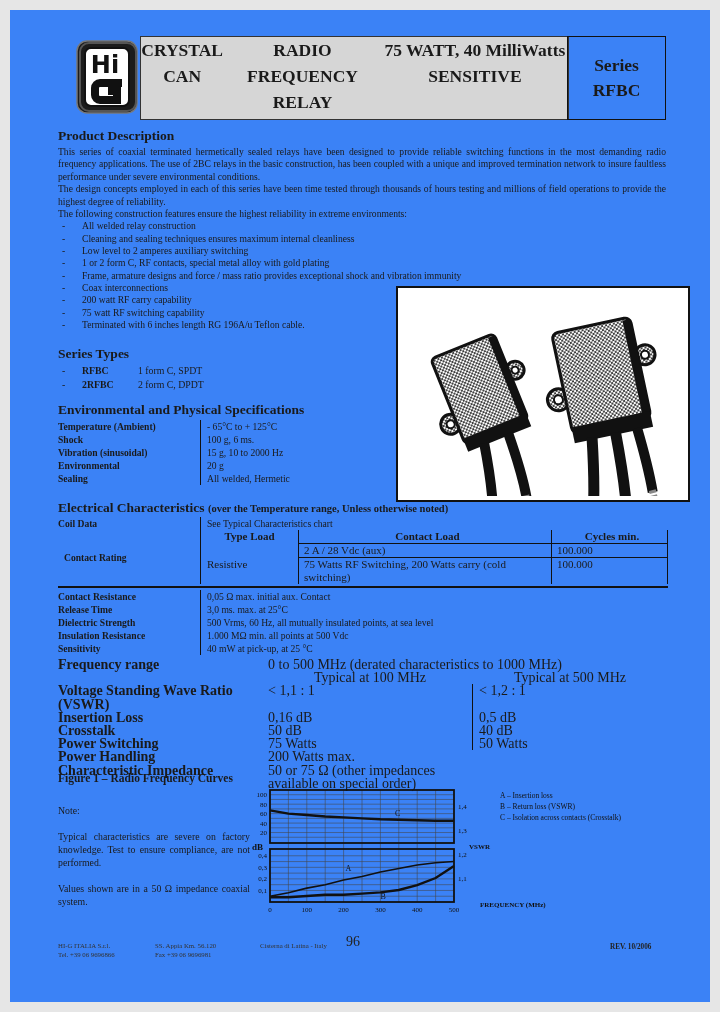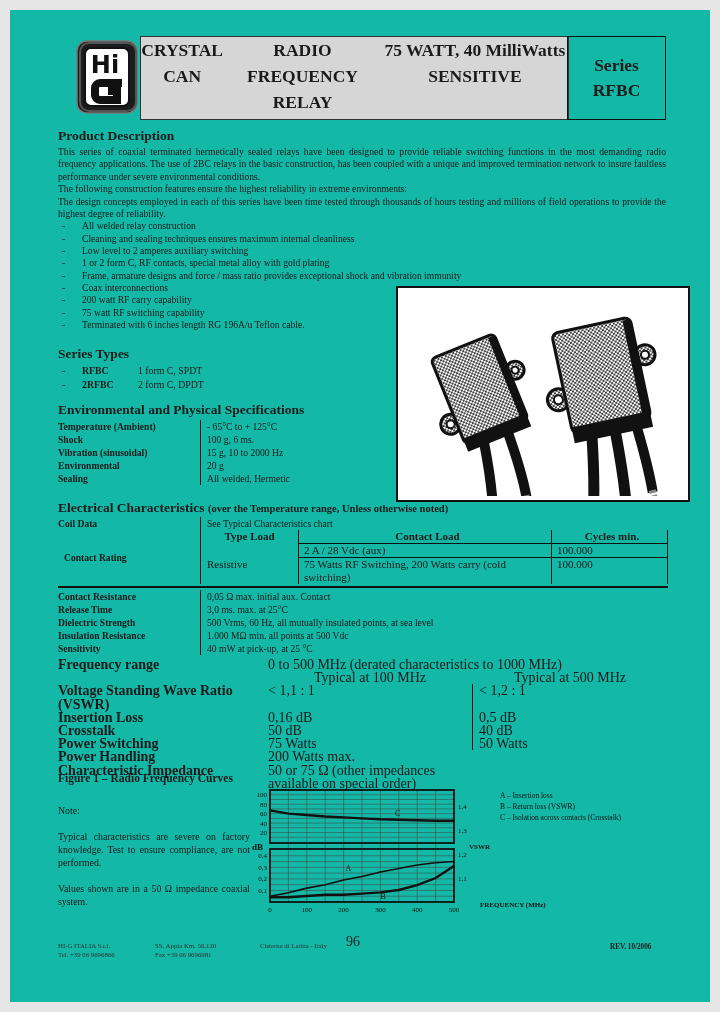--- a/index.html
+++ b/index.html
@@ -1,16 +1,16 @@
 <!DOCTYPE html>
 <html><head>
 <meta charset="utf-8">
 <style>
   html,body{margin:0;padding:0;background:#e9e9e9;}
-  .page{position:relative;width:720px;height:1012px;background:#14b8a6;color:#1a1a1a;
+  .page{position:relative;width:720px;height:1012px;background:#3b82f6;color:#1a1a1a;
         font-family:"Liberation Serif",serif;overflow:hidden;
         outline:10px solid #e6e6e6;outline-offset:-10px;}
   .abs{position:absolute;}
   
   .logo-box{left:76px;top:40px;width:62px;height:74px;}
   .title-box{left:140px;top:36px;width:427px;height:82px;background:#d6d6d6;
              border:1px solid #333;display:flex;flex-direction:row;justify-content:center;
              text-align:center;font-weight:bold;font-size:17.5px;line-height:26px;}
   .series-box{left:567px;top:36px;width:97px;height:82px;border:1px solid #111;
               display:flex;flex-direction:column;justify-content:center;text-align:center;
@@ -84,22 +84,22 @@
   </div>
   <div class="abs series-box">
     <div>Series</div>
     <div>RFBC</div>
   </div>
 
   <div class="abs pd">
     <div class="section-h">Product Description</div>
     <div id="pd-paras">
         <p>This series of coaxial terminated hermetically sealed relays have been designed to provide reliable switching functions in the most demanding radio frequency applications. The use of 2BC relays in the basic construction, has been coupled with a unique and improved termination network to insure faultless performance under severe environmental conditions.</p>
+        <p>The design concepts employed in each of this series have been time tested through thousands of hours testing and millions of field operations to provide the highest degree of reliability.</p>
         <p>The following construction features ensure the highest reliability in extreme environments:</p>
-        <p>The design concepts employed in each of this series have been time tested through thousands of hours testing and millions of field operations to provide the highest degree of reliability.</p>
       </div>
     <div id="bullets">
         <div class="bullet">
           <div class="dash">-</div>
           <div class="btext">All welded relay construction</div>
         </div>
         <div class="bullet">
           <div class="dash">-</div>
           <div class="btext">Cleaning and sealing techniques ensures maximum internal cleanliness</div>
         </div>

